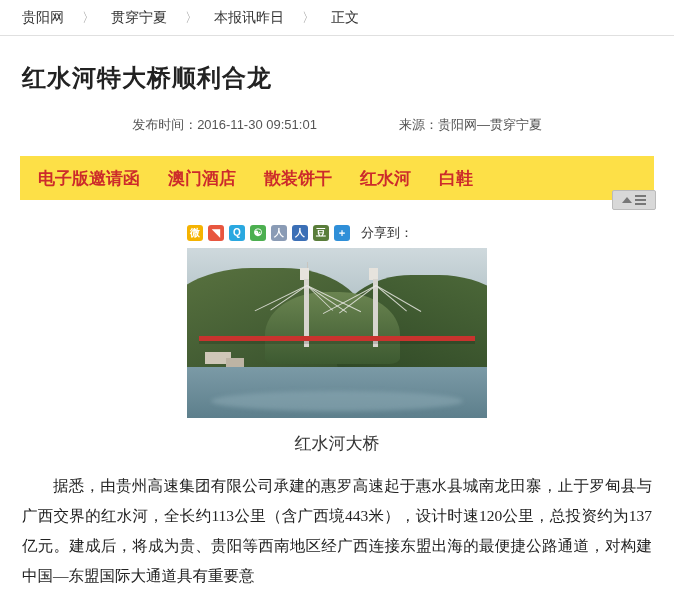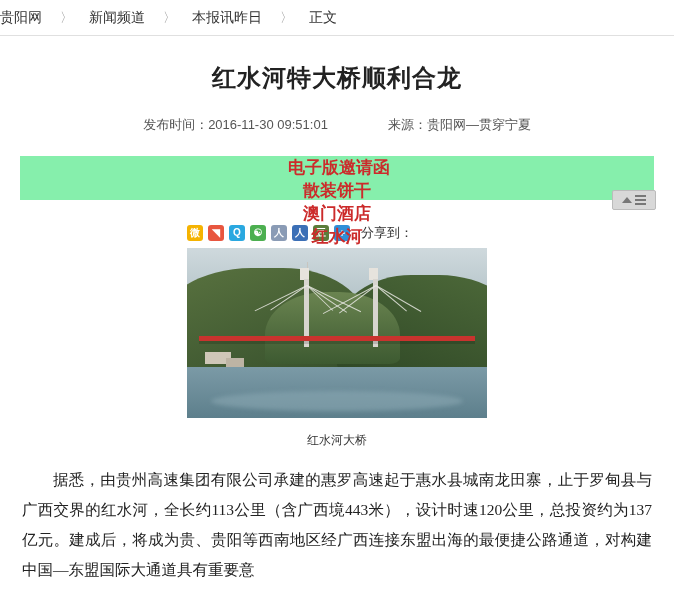--- a/index.html
+++ b/index.html
@@ -20,20 +20,21 @@
     height: 612px;
     background: #ffffff;
     box-sizing: border-box;
   }
   
   .breadcrumb {
     height: 36px;
     border-bottom: 1px solid #e0e0e0;
     display: flex;
     align-items: center;
+    padding-left: 22px;
     box-sizing: border-box;
     font-size: 14px;
     color: #333333;
   }
   .breadcrumb .crumb {
     color: #333333;
     text-decoration: none;
     white-space: nowrap;
   }
   .breadcrumb .sep {
@@ -41,53 +42,52 @@
     margin: 0 16px 0 18px;
     font-size: 13px;
   }
   
   .content {
     position: relative;
     padding: 0 22px;
     box-sizing: border-box;
   }
   .article-title {
-    text-align: center;
     font-size: 24px;
     font-weight: bold;
     color: #222222;
     margin: 26px 0 0 0;
     letter-spacing: 1px;
     font-family: "Liberation Serif", serif;
   }
   .meta-row {
     display: flex;
     justify-content: center;
     align-items: center;
     margin-top: 22px;
     font-size: 13px;
     color: #555555;
+    gap: 11px;
   }
   .meta-row .meta-item {
     white-space: nowrap;
   }
   .meta-row .meta-gap {
     display: inline-block;
     width: 60px;
   }
   
   .tagbar {
     margin: 22px 20px 0 20px;
-    background: #86efac;
+    background: #fde047;
     height: 44px;
     display: flex;
     align-items: center;
     box-sizing: border-box;
     position: relative;
-    flex-direction: column;
   }
   .tagbar .tag {
     font-size: 17px;
     color: #cc2b2b;
     font-weight: bold;
     padding: 0 14px;
     white-space: nowrap;
     text-decoration: none;
     font-family: "Liberation Serif", serif;
   }
@@ -254,21 +254,21 @@
     width: 26px; height: 12px;
     background: #cfc7b8;
   }
   .building.b2 {
     left: 13%; bottom: 30%;
     width: 18px; height: 9px;
     background: #bdb4a4;
   }
   .caption {
     text-align: center;
-    font-size: 12px;
+    font-size: 17px;
     color: #333333;
     margin-top: 14px;
   }
   
   .body-text {
     margin-top: 16px;
     padding: 0 22px;
     box-sizing: border-box;
   }
   .body-text p {
@@ -286,43 +286,43 @@
   }
 </style>
 </head>
 <body>
 
 <div class="page">
 
   <div class="breadcrumb">
     <a class="crumb" href="#">贵阳网</a>
     <span class="sep">〉</span>
-    <a class="crumb" href="#">新闻频道</a>
+    <a class="crumb" href="#">贯穿宁夏</a>
     <span class="sep">〉</span>
     <a class="crumb" href="#">本报讯昨日</a>
     <span class="sep">〉</span>
     <a class="crumb" href="#">正文</a>
   </div>
 
   <div class="content">
 
     <h1 class="article-title">红水河特大桥顺利合龙</h1>
 
     <div class="meta-row">
       <span class="meta-item">发布时间：2016-11-30 09:51:01</span>
       <span class="meta-gap"></span>
       <span class="meta-item">来源：贵阳网—贯穿宁夏</span>
     </div>
 
   </div>
 
   <div class="tagbar">
     <a class="tag" href="#">电子版邀请函</a>
+    <a class="tag" href="#">澳门酒店</a>
     <a class="tag" href="#">散装饼干</a>
-    <a class="tag" href="#">澳门酒店</a>
     <a class="tag plain" href="#">红水河</a>
     <a class="tag plain" href="#">白鞋</a>
     <div class="tagbar-corner">
       <span class="home"></span>
       <span class="bars">
           <i></i>
           <i></i>
           <i></i>
         </span>
     </div>

